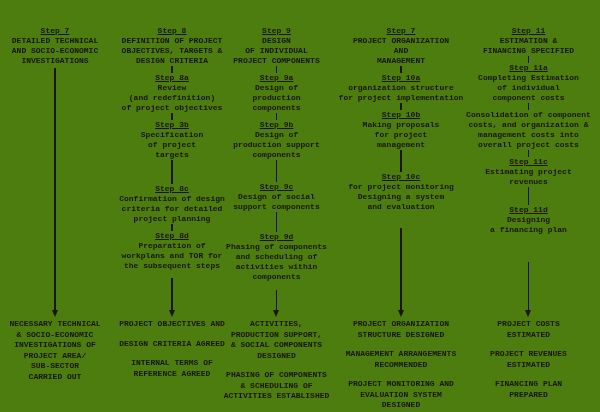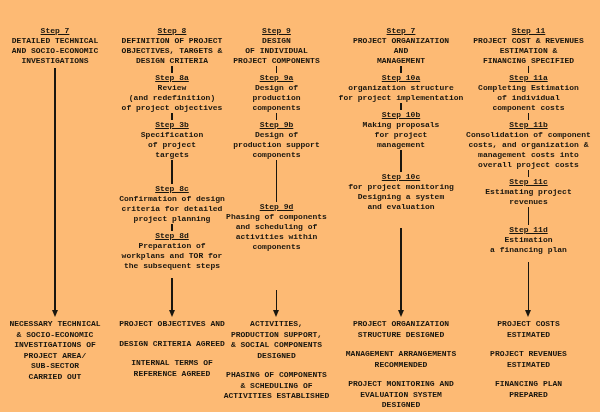--- a/index.html
+++ b/index.html
@@ -2,21 +2,21 @@
 <html><head>
 <meta charset="utf-8">
 <style>
   html,body{margin:0;padding:0;}
   body{
     width:600px;height:412px;
     background:#f4f2ee;
     font-family:"Liberation Mono","DejaVu Sans Mono",monospace;
     color:#19160f;
   }
-  .page{position:relative;width:600px;height:412px;overflow:hidden;background:#fdba74;}
+  .page{position:relative;width:600px;height:412px;overflow:hidden;background:#4d7c0f;}
   .col{position:absolute;top:0;height:412px;}
   .steps{padding-top:26px;display:flex;flex-direction:column;align-items:center;}
   .step{text-align:center;font-size:8px;line-height:10px;font-weight:bold;white-space:nowrap;}
   .step-label{display:inline-block;text-decoration:underline;}
   .connector{width:1.3px;background:#19160f;}
   .arrow-shaft{position:absolute;width:1.3px;background:#19160f;}
   .arrow-head{position:absolute;width:0;height:0;
     border-left:3.5px solid transparent;border-right:3.5px solid transparent;
     border-top:7px solid #19160f;}
   .outcomes{position:absolute;top:319px;left:0;right:0;
@@ -117,20 +117,25 @@
           <div>components</div>
         </div>
         <div class="connector" style="height: 7px;"></div>
         <div class="step">
           <div><span class="step-label">Step 9b</span></div>
           <div>Design of</div>
           <div>production support</div>
           <div>components</div>
         </div>
         <div class="connector" style="height: 22px;"></div>
+        <div class="step">
+          <div><span class="step-label">Step 9c</span></div>
+          <div>Design of social</div>
+          <div>support components</div>
+        </div>
         <div class="connector" style="height: 20px;"></div>
         <div class="step">
           <div><span class="step-label">Step 9d</span></div>
           <div>Phasing of components</div>
           <div>and scheduling of</div>
           <div>activities within</div>
           <div>components</div>
         </div>
       </div>
       <div class="arrow-shaft" style="left: 60.85px; top: 290px; height: 20px;"></div>
@@ -193,49 +198,47 @@
           <div>PROJECT MONITORING AND</div>
           <div>EVALUATION SYSTEM</div>
           <div>DESIGNED</div>
         </div>
       </div>
     </div>
     <div class="col" style="left: 459px; width: 139px;">
       <div class="steps">
         <div class="step">
           <div><span class="step-label">Step 11</span></div>
-          <div>PROJECT COST &amp; REVENUES</div>
           <div>ESTIMATION &amp;</div>
           <div>FINANCING SPECIFIED</div>
         </div>
         <div class="connector" style="height: 7px;"></div>
         <div class="step">
           <div><span class="step-label">Step 11a</span></div>
           <div>Completing Estimation</div>
           <div>of individual</div>
           <div>component costs</div>
         </div>
         <div class="connector" style="height: 7px;"></div>
         <div class="step">
-          <div><span class="step-label">Step 11b</span></div>
           <div>Consolidation of component</div>
           <div>costs, and organization &amp;</div>
           <div>management costs into</div>
           <div>overall project costs</div>
         </div>
         <div class="connector" style="height: 7px;"></div>
         <div class="step">
           <div><span class="step-label">Step 11c</span></div>
           <div>Estimating project</div>
           <div>revenues</div>
         </div>
         <div class="connector" style="height: 18px;"></div>
         <div class="step">
           <div><span class="step-label">Step 11d</span></div>
-          <div>Estimation</div>
+          <div>Designing</div>
           <div>a financing plan</div>
         </div>
       </div>
       <div class="arrow-shaft" style="left: 68.85px; top: 262px; height: 48px;"></div>
       <div class="arrow-head" style="left: 66px; top: 310px;"></div>
       <div class="outcomes">
         <div class="outcome">
           <div>PROJECT COSTS</div>
           <div>ESTIMATED</div>
         </div>

